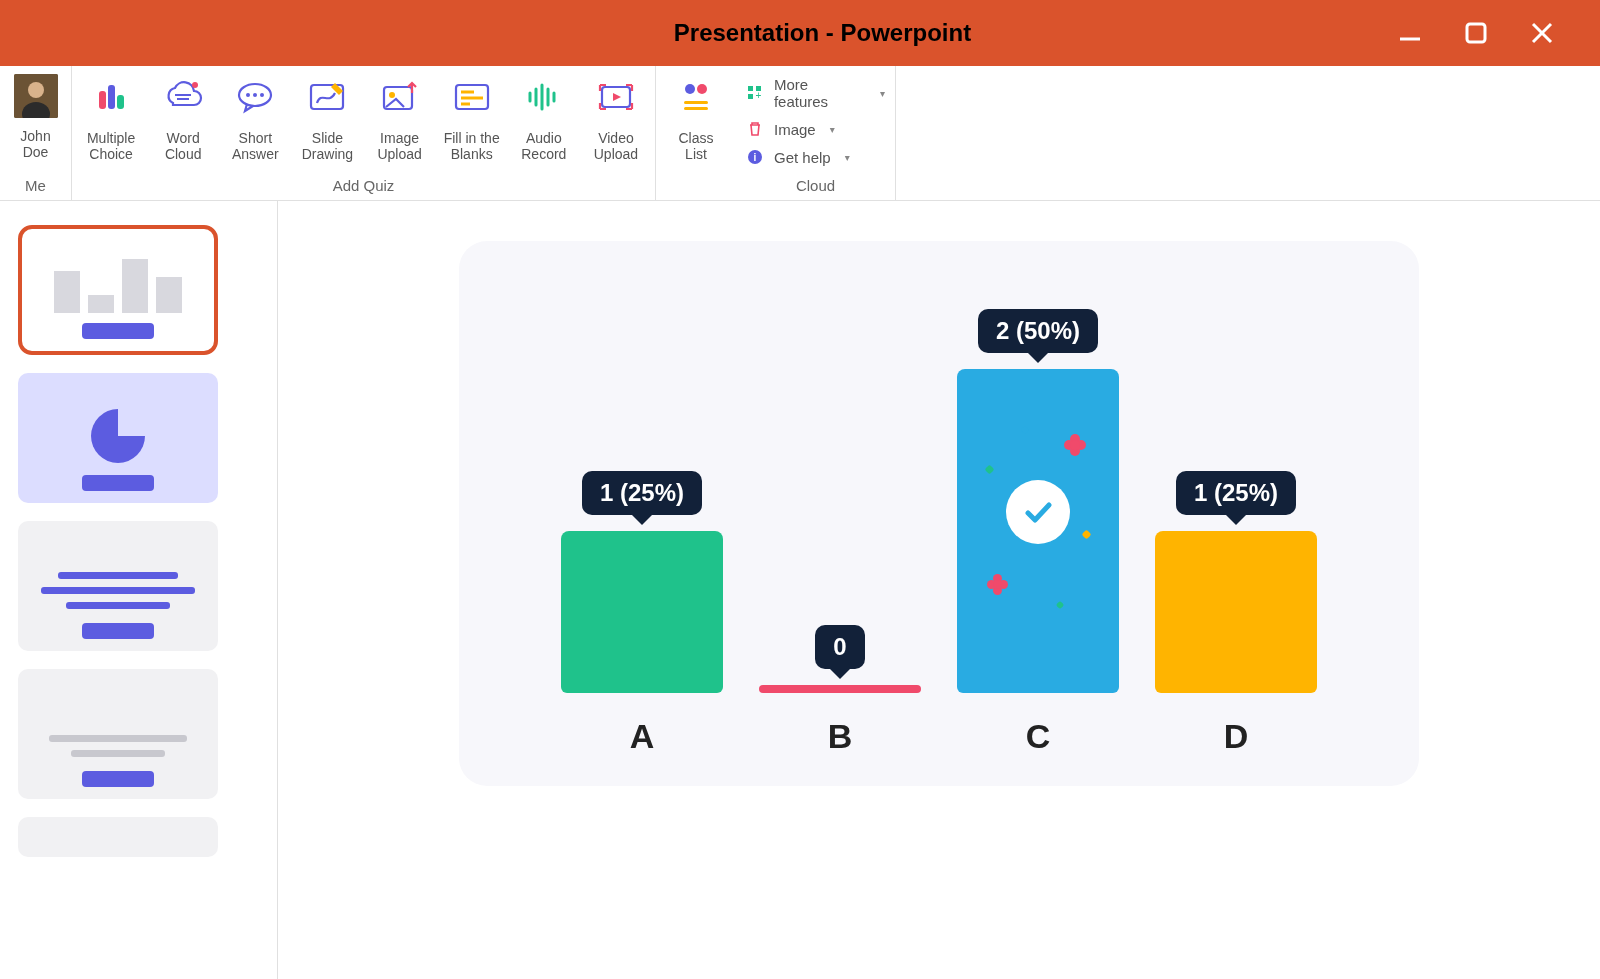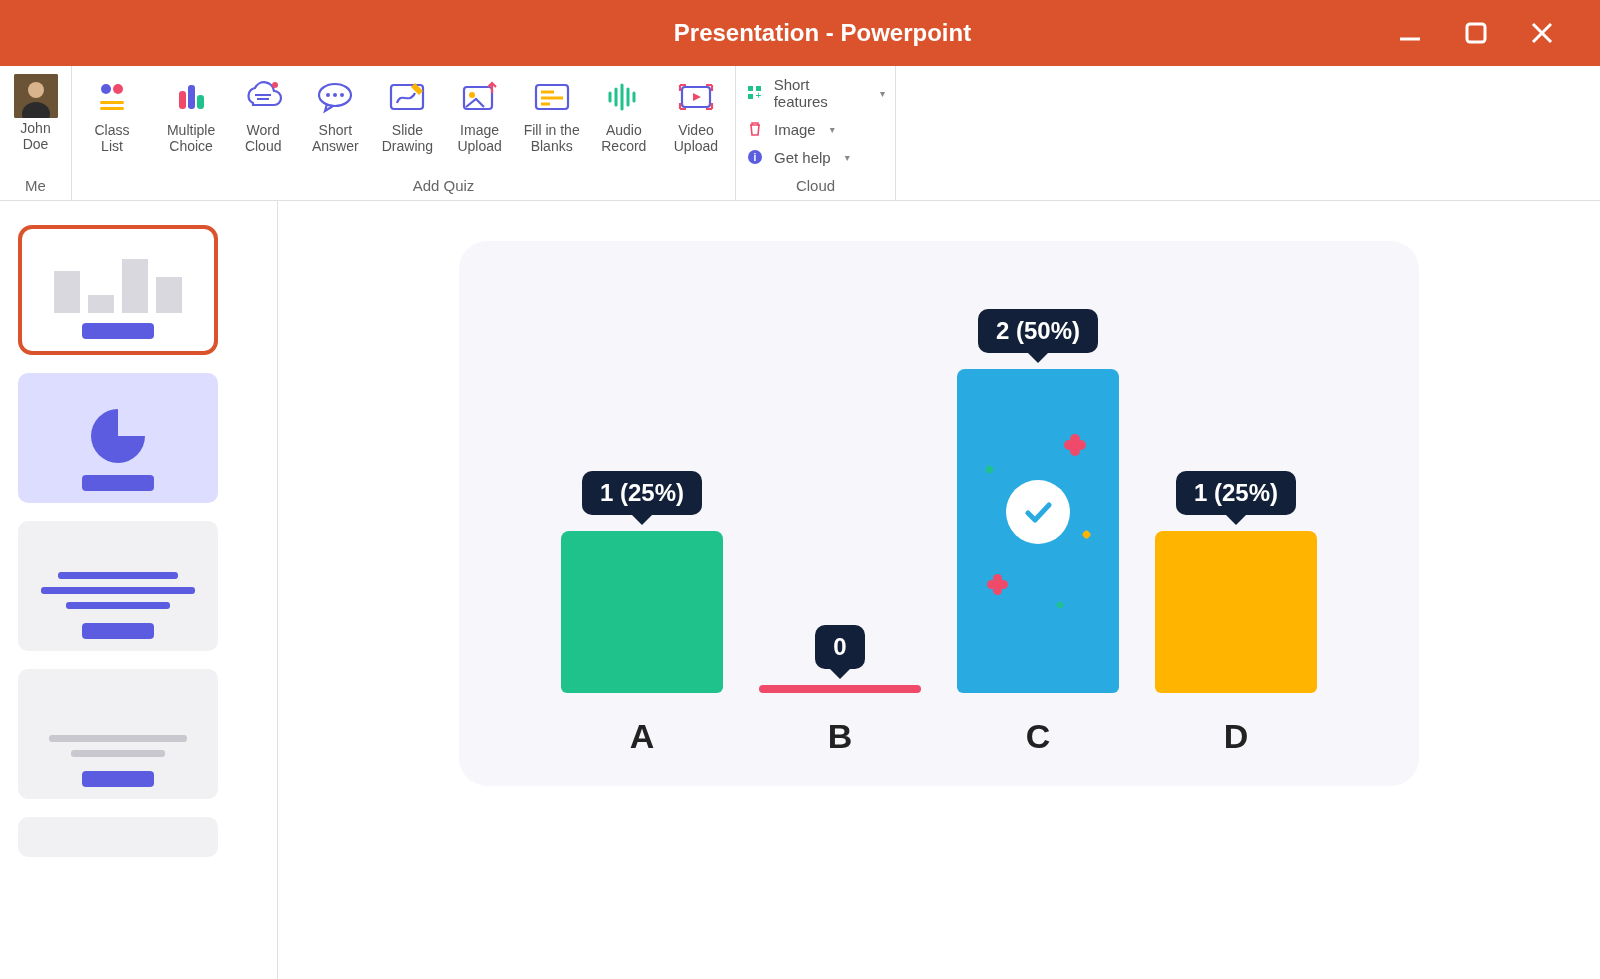--- a/index.html
+++ b/index.html
@@ -1,32 +1,32 @@
 <!DOCTYPE html>
 <html><head>
 <meta charset="utf-8">
 <style>
   * { box-sizing: border-box; margin: 0; padding: 0; }
   body { font-family: "Segoe UI", Arial, sans-serif; background: #fff; color: #333; width: 1600px; height: 979px; overflow: hidden; }
 
   
   .titlebar { background: #da532c; height: 66px; display: flex; align-items: center; justify-content: center; position: relative; }
-  .titlebar-title { color: #ffffff; font-size: 24px; font-weight: 600; margin-left: 45px; }
+  .titlebar-title { color: #000000; font-size: 24px; font-weight: 600; margin-left: 45px; }
   .win-controls { position: absolute; right: 10px; top: 0; height: 66px; display: flex; align-items: center; gap: 30px; padding-right: 30px; }
   .win-btn { width: 36px; height: 36px; display:flex; align-items:center; justify-content:center; cursor:pointer; }
   .win-btn svg { stroke: #fff; stroke-width: 3; fill: none; }
 
   
   .ribbon { display: flex; border-bottom: 1px solid #e0e0e0; height: 135px; background:#fff; }
   .ribbon-group { border-right: 1px solid #e0e0e0; display:flex; flex-direction:column; justify-content:flex-start; padding: 8px 10px 4px 10px; position:relative; }
   .ribbon-group-label { position:absolute; bottom:6px; left:0; right:0; text-align:center; font-size:15px; color:#666; }
   .ribbon-items { display:flex; gap: 14px; align-items:flex-start; }
   .ribbon-item { display:flex; flex-direction:column; align-items:center; width: 74px; cursor:pointer; }
   .ribbon-icon { width: 46px; height: 46px; display:flex; align-items:center; justify-content:center; }
-  .ribbon-item-label { font-size: 14px; color:#555; text-align:center; line-height:1.15; margin-top:2px; }
+  .ribbon-item-label { font-size: 14px; color:#555; text-align:center; line-height:1.15; margin-top:10px; }
   .avatar { width:44px; height:44px; border-radius:2px; background: linear-gradient(135deg,#8b6f47,#3d2f1f); display:flex; align-items:center; justify-content:center; overflow:hidden;}
   .avatar svg { width:100%; height:100%; }
   .more-list { display:flex; flex-direction:column; gap:10px; padding-top:2px; }
   .more-row { display:flex; align-items:center; gap:10px; font-size:15px; color:#555; cursor:pointer; }
   .more-row .mi { width:18px; height:18px; display:flex; align-items:center; justify-content:center; }
   .caret { margin-left:4px; font-size:10px; color:#888; }
 
   
   .workspace { display:flex; height: calc(979px - 66px - 135px); }
   .thumbs { width: 278px; border-right: 1px solid #e0e0e0; padding: 24px 18px; overflow:auto; }
@@ -97,36 +97,20 @@
               <circle cx="22" cy="16" r="8" fill="#d9b38c"></circle>
               <ellipse cx="22" cy="40" rx="14" ry="12" fill="#2b2b2b"></ellipse>
             </svg>
         </div>
         <div class="ribbon-item-label">John Doe</div>
       </div>
     </div>
     <div class="ribbon-group-label">Me</div>
   </div>
 
-  <div class="ribbon-group" style="width:80px; border-right:none;">
-    <div class="ribbon-items">
-      <div class="ribbon-item" style="width:64px;">
-        <div class="ribbon-icon">
-          <svg width="40" height="40" viewBox="0 0 40 40">
-              <circle cx="14" cy="12" r="5" fill="#5c5ce0"></circle>
-              <circle cx="26" cy="12" r="5" fill="#f04a6b"></circle>
-              <rect x="8" y="24" width="24" height="3" rx="1.5" fill="#ffb400"></rect>
-              <rect x="8" y="30" width="24" height="3" rx="1.5" fill="#ffb400"></rect>
-            </svg>
-        </div>
-        <div class="ribbon-item-label">Class List</div>
-      </div>
-    </div>
-  </div>
-
   <div class="ribbon-group" style="width:584px;">
     <div class="ribbon-items">
       <div class="ribbon-item">
         <div class="ribbon-icon">
           <svg width="40" height="40" viewBox="0 0 40 40">
               <rect x="8" y="14" width="7" height="18" rx="3" fill="#f04a6b"></rect>
               <rect x="17" y="8" width="7" height="24" rx="3" fill="#5c5ce0"></rect>
               <rect x="26" y="18" width="7" height="14" rx="3" fill="#1fc28b"></rect>
             </svg>
         </div>
@@ -204,34 +188,50 @@
           <svg width="44" height="40" viewBox="0 0 44 40">
               <rect x="8" y="10" width="28" height="20" rx="3" fill="none" stroke="#5c5ce0" stroke-width="2.2"></rect>
               <path d="M6 8 L12 8 M6 8 L6 14 M38 8 L32 8 M38 8 L38 14 M6 32 L12 32 M6 32 L6 26 M38 32 L32 32 M38 32 L38 26" stroke="#f04a6b" stroke-width="2.2"></path>
               <polygon points="19,16 27,20 19,24" fill="#f04a6b"></polygon>
             </svg>
         </div>
         <div class="ribbon-item-label">Video Upload</div>
       </div>
     </div>
     <div class="ribbon-group-label">Add Quiz</div>
+  </div>
+
+  <div class="ribbon-group" style="width:80px; border-right:none;">
+    <div class="ribbon-items">
+      <div class="ribbon-item" style="width:64px;">
+        <div class="ribbon-icon">
+          <svg width="40" height="40" viewBox="0 0 40 40">
+              <circle cx="14" cy="12" r="5" fill="#5c5ce0"></circle>
+              <circle cx="26" cy="12" r="5" fill="#f04a6b"></circle>
+              <rect x="8" y="24" width="24" height="3" rx="1.5" fill="#ffb400"></rect>
+              <rect x="8" y="30" width="24" height="3" rx="1.5" fill="#ffb400"></rect>
+            </svg>
+        </div>
+        <div class="ribbon-item-label">Class List</div>
+      </div>
+    </div>
   </div>
 
   <div class="ribbon-group" style="width:160px;">
     <div class="more-list">
       <div class="more-row">
         <span class="mi">
           <svg width="16" height="16" viewBox="0 0 16 16">
               <rect x="1" y="1" width="5" height="5" fill="#1fc28b"></rect>
               <rect x="9" y="1" width="5" height="5" fill="#1fc28b"></rect>
               <rect x="1" y="9" width="5" height="5" fill="#1fc28b"></rect>
               <text x="11.5" y="14" font-size="10" fill="#1fc28b" text-anchor="middle">+</text>
             </svg>
         </span>
-        <span>Short features</span>
+        <span>More features</span>
         <span class="caret">▾</span>
       </div>
       <div class="more-row">
         <span class="mi">
           <svg width="16" height="16" viewBox="0 0 16 16">
               <path d="M3 4h10M5 4V2h6v2M4 4l1 10h6l1-10" fill="none" stroke="#f04a6b" stroke-width="1.6"></path>
             </svg>
         </span>
         <span>Image</span>
         <span class="caret">▾</span>

